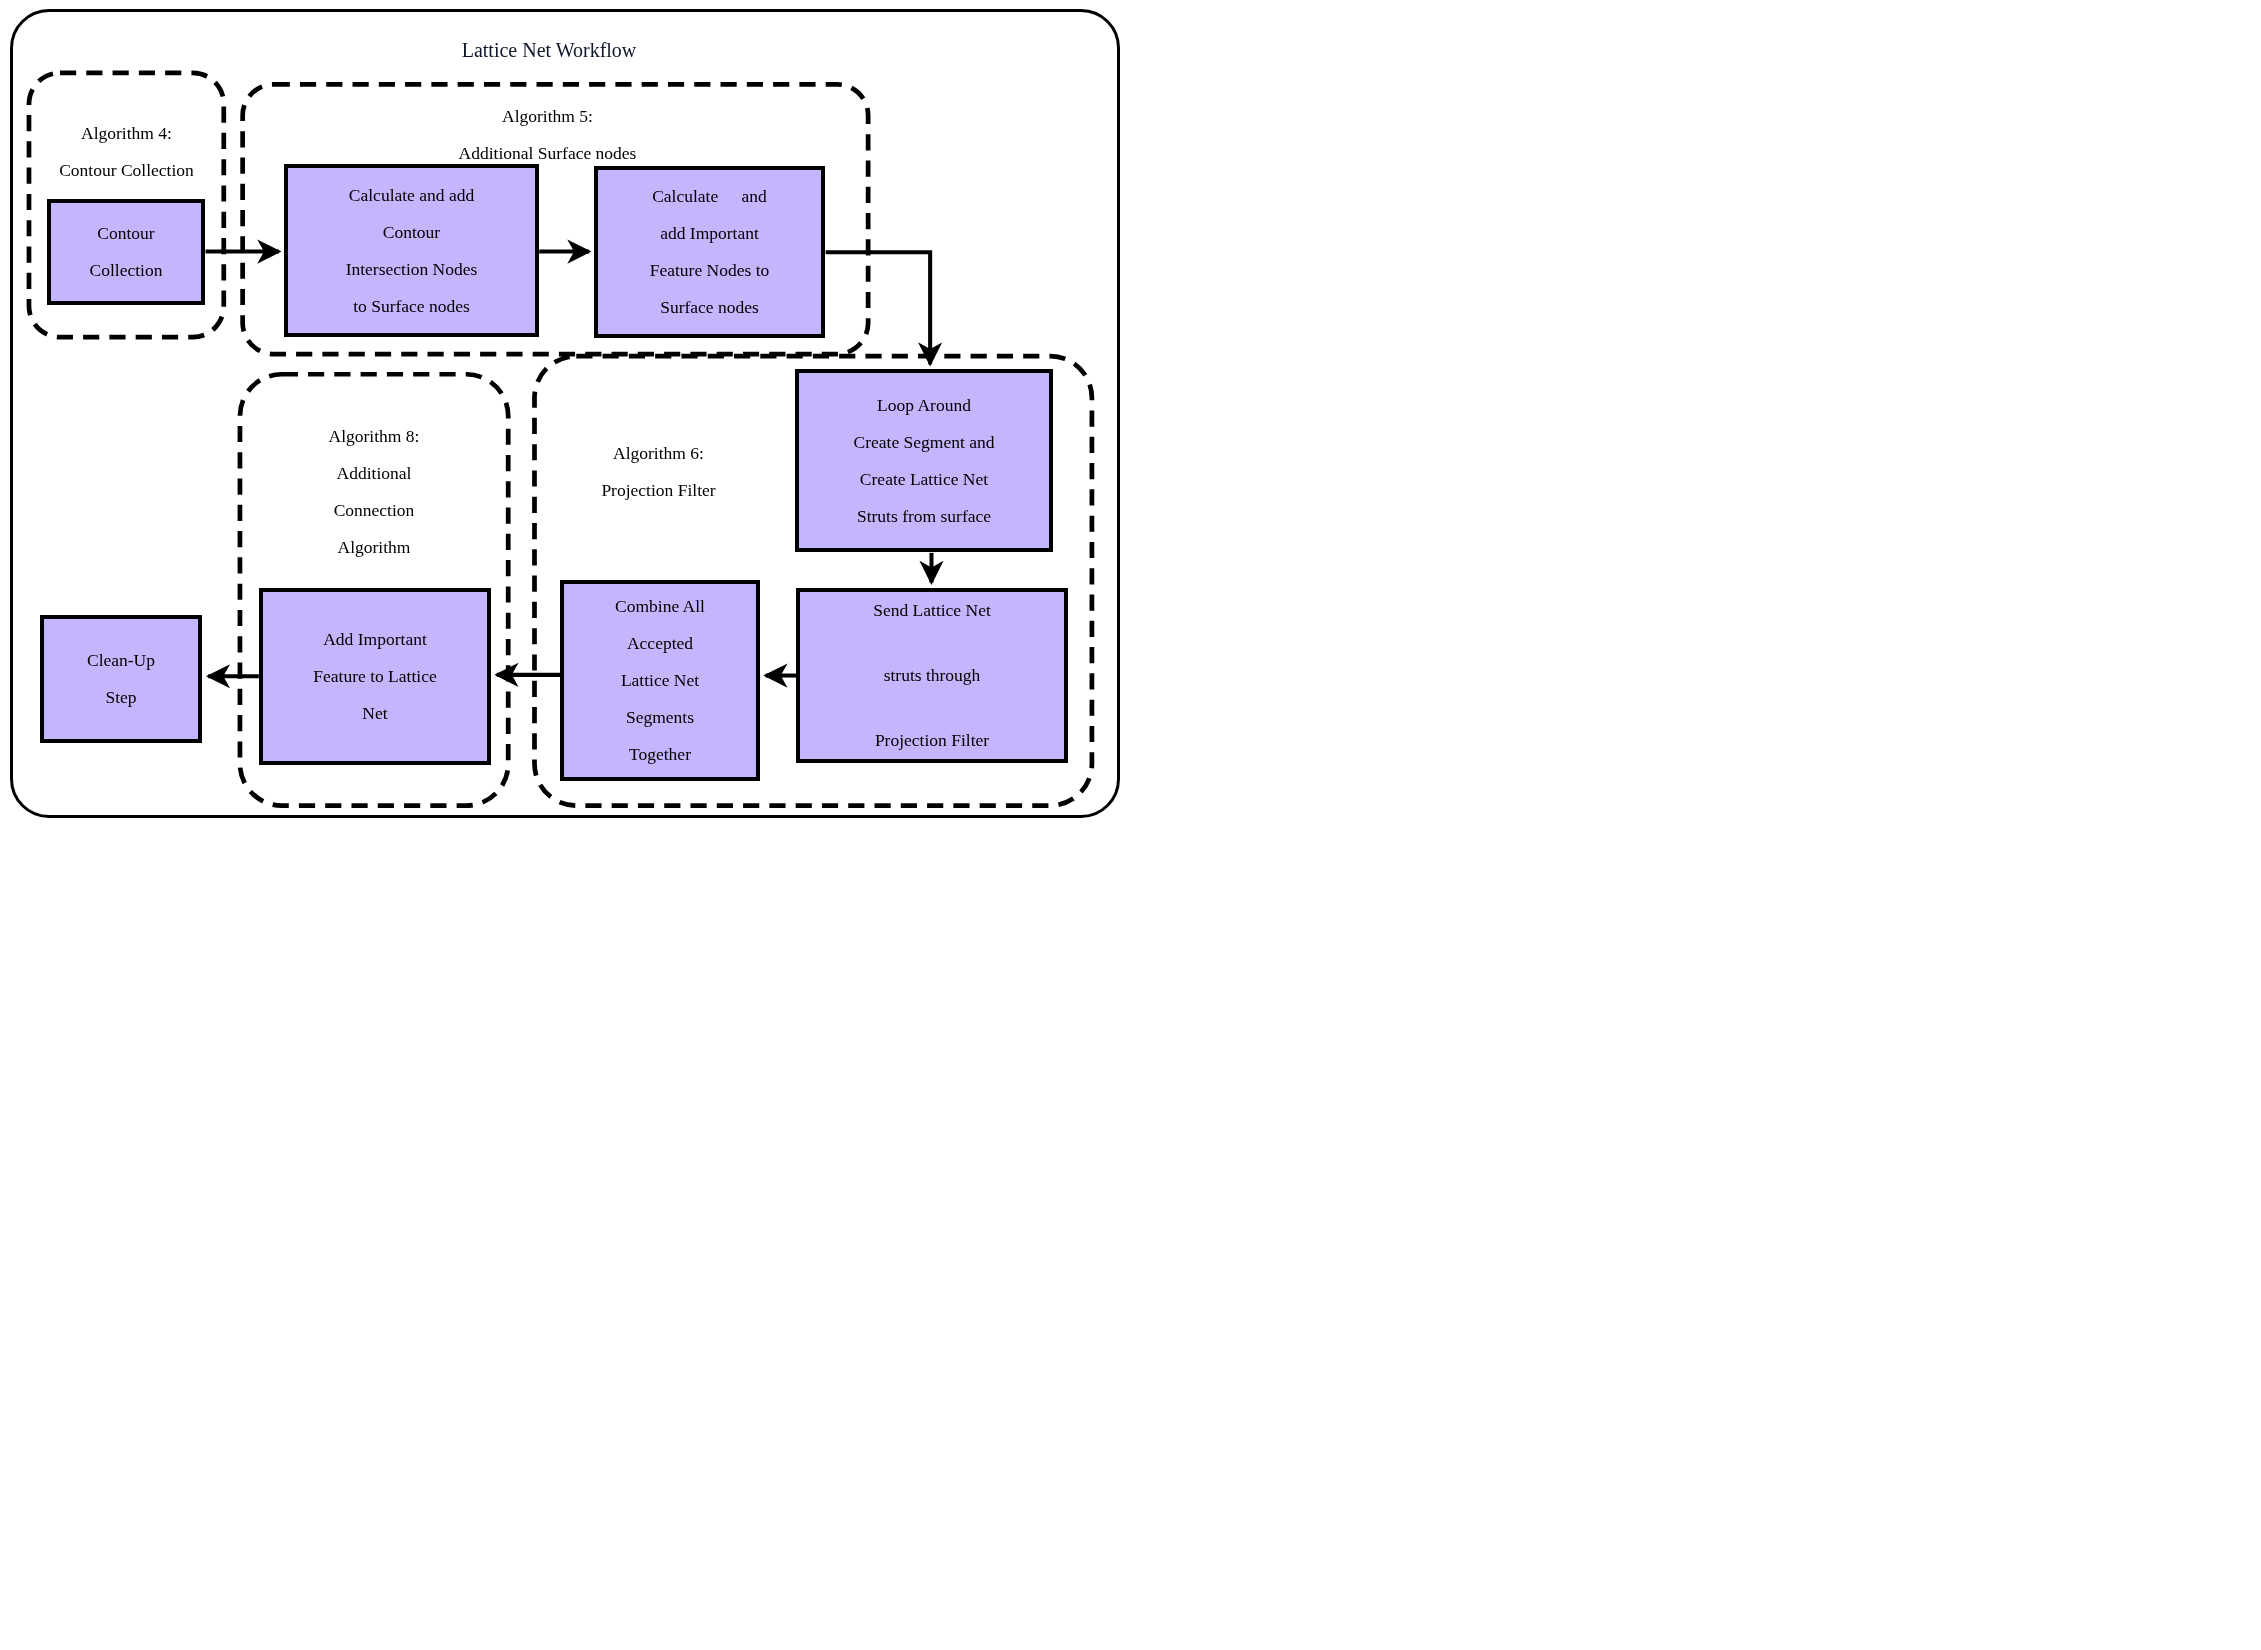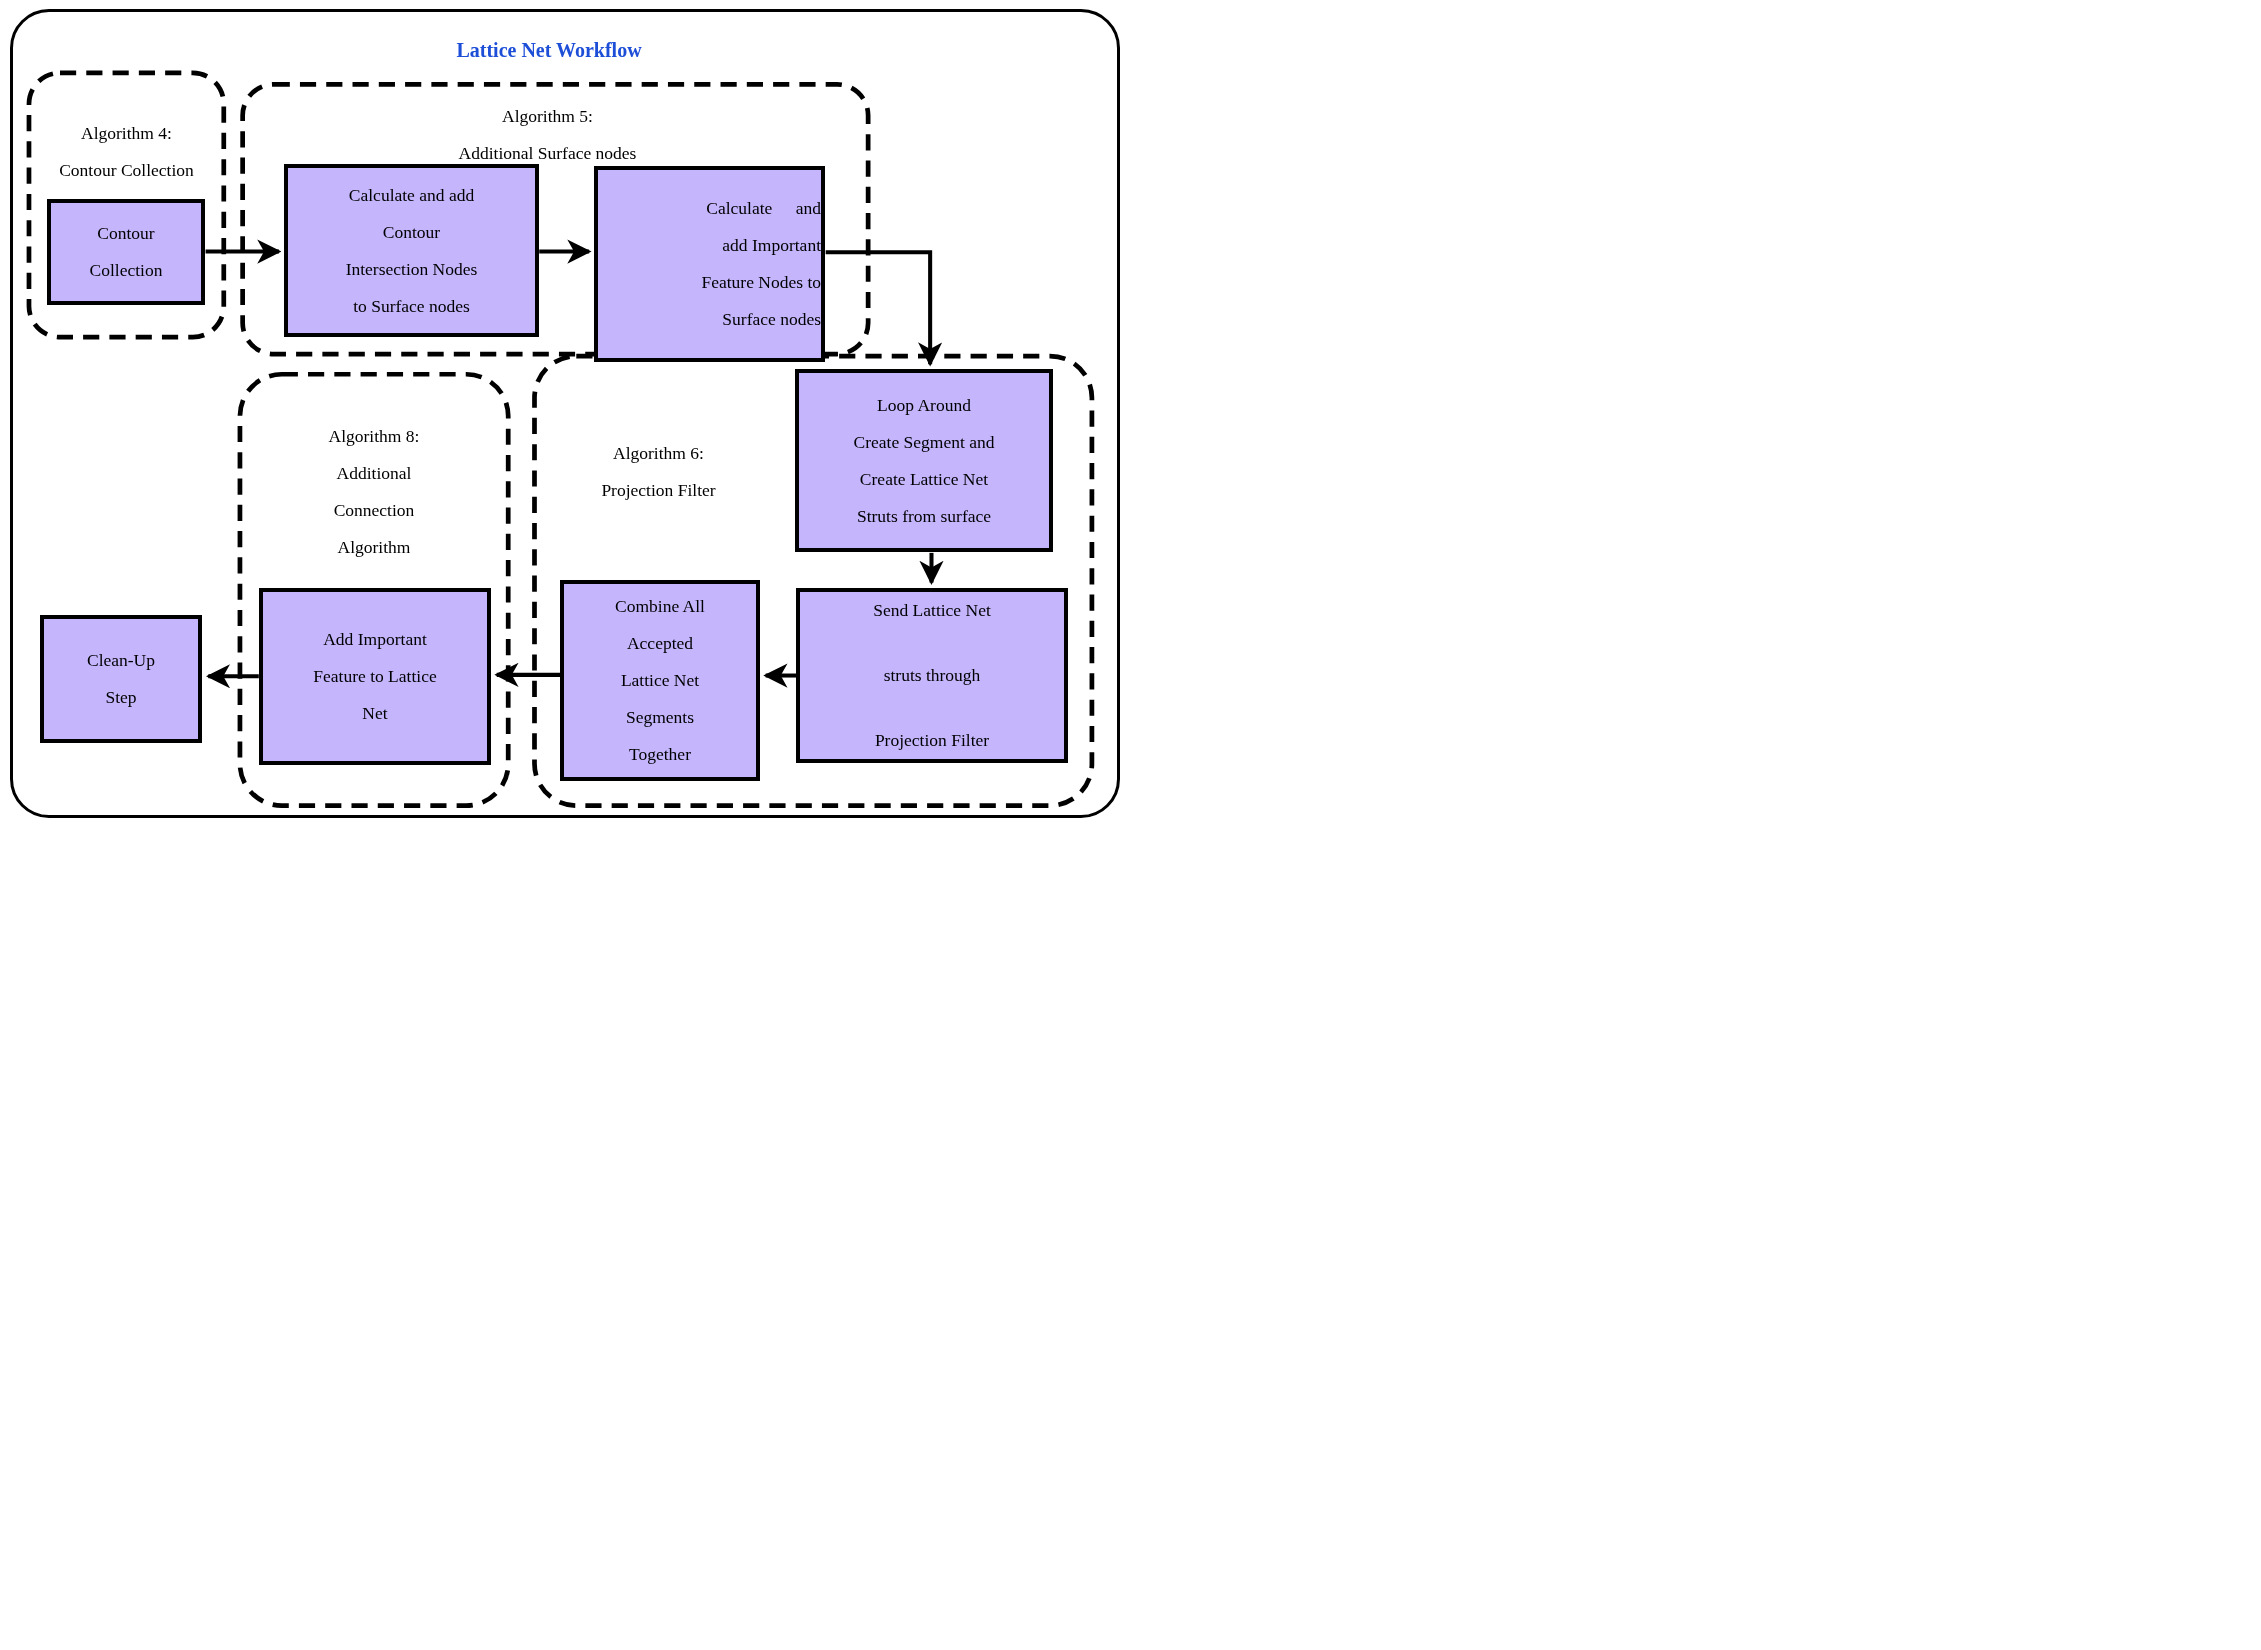--- a/index.html
+++ b/index.html
@@ -26,23 +26,22 @@
     position: absolute;
     left: 0; top: 0;
     width: 1131px; height: 826px;
   }
   .diagram-title {
     position: absolute;
     left: 549px; top: 39px;
     transform: translateX(-50%);
     font-size: 20px;
     line-height: 23px;
-    color: #1d4ed8;
+    color: #0f172a;
     white-space: nowrap;
-    font-weight: bold;
   }
   .node {
     position: absolute;
     border: 4.7px solid #000;
     background: #c4b5fd;
     display: flex;
     flex-direction: column;
     justify-content: center;
     align-items: center;
     box-sizing: border-box;
@@ -58,21 +57,21 @@
     line-height: 37px;
     color: #000;
     text-align: center;
     white-space: nowrap;
   }
   .spread { word-spacing: 19px; }
 
   
   #node-contour-collection { left: 47px;  top: 199px; width: 158px; height: 106px; }
   #node-calc-intersection  { left: 284px; top: 164px; width: 255px; height: 173px; }
-  #node-calc-feature       { left: 594px; top: 166px; width: 231px; height: 196px; align-items: flex-end; }
+  #node-calc-feature       { left: 594px; top: 166px; width: 231px; height: 172px; }
   #node-loop-around        { left: 795px;top: 369px; width: 258px; height: 183px; }
   #node-send-struts        { left: 796px;top: 588px; width: 272px; height: 175px; justify-content: space-between; }
   #node-combine            { left: 560px; top: 580px; width: 200px; height: 201px; }
   #node-add-feature        { left: 259px; top: 588px; width: 232px; height: 177px; }
   #node-cleanup            { left: 40px;  top: 615px; width: 162px; height: 128px; }
 
   #label-algorithm4 { left: 29px;  top: 115px; width: 195px; }
   #label-algorithm5 { left: 251px; top: 98px; width: 593px; }
   #label-algorithm6 { left: 561px; top: 435px; width: 195px; }
   #label-algorithm8 { left: 273px; top: 418px; width: 202px; }

